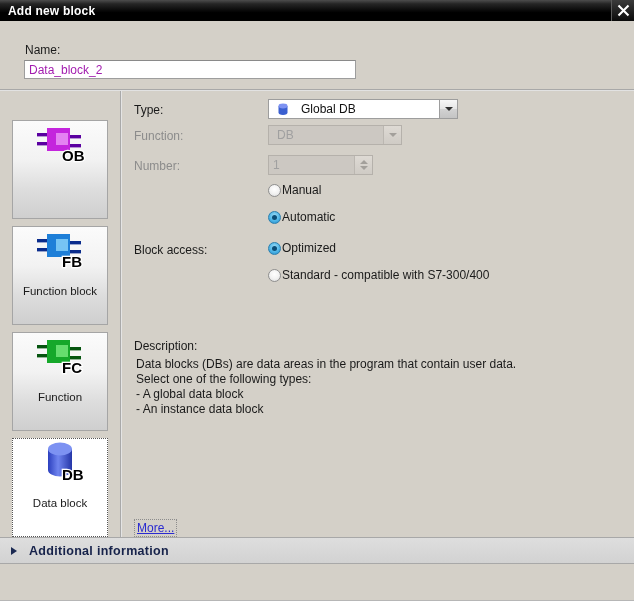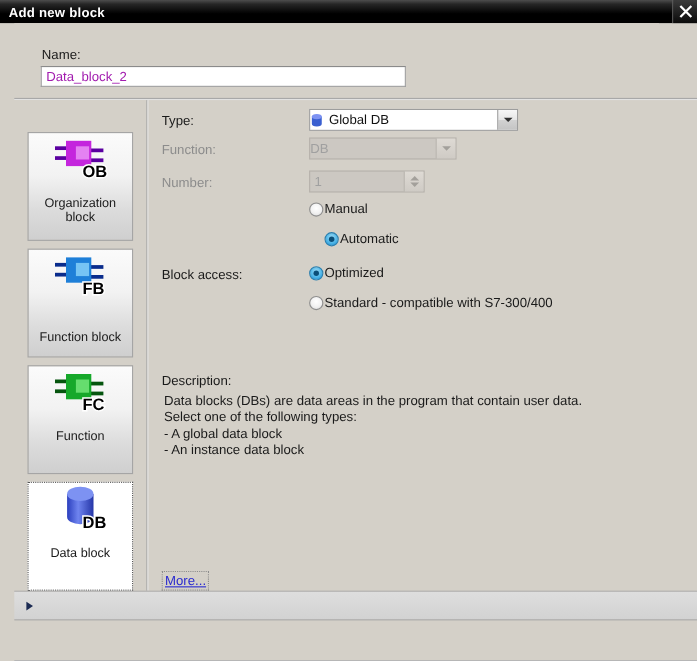--- a/index.html
+++ b/index.html
@@ -51,21 +51,20 @@
   }
   .close-btn svg { display: block; }
 
   
   .dlg-body {
     position: absolute;
     left: 0; top: 21px;
     width: 586px; height: 580px;
     background: #d4d0c8;
     box-sizing: border-box;
-    margin-left: 13px;
   }
 
   
   .name-label {
     position: absolute;
     left: 25px; top: 22px;
     font-size: 12px;
     color: #1a1a1a;
   }
   .name-input {
@@ -144,21 +143,21 @@
   }
   .block-btn .blk-label {
     font-size: 11.5px;
     color: #1a1a1a;
     text-align: center;
     line-height: 13px;
     padding: 0 4px;
   }
 
   #blk-ob { top: 29px; }
-  #blk-fb { top: 135px; gap: 16px; }
+  #blk-fb { top: 135px; }
   #blk-fc { top: 241px; }
   #blk-db { top: 347px; }
 
   
   .panel {
     position: absolute;
     left: 122px; top: 70px;
     width: 512px; height: 446px;
   }
   .field-label {
@@ -175,24 +174,24 @@
     border: 1px solid #9d9d9d;
     box-sizing: border-box;
     display: flex;
     align-items: center;
     cursor: pointer;
   }
   .combo .combo-text {
     flex: 1;
     font-size: 12px;
     color: #101010;
-    padding-left: 0;
-    display: flex;
-    align-items: center;
-    gap: 5px;
+    padding-left: 8px;
+    display: flex;
+    align-items: center;
+    gap: 12px;
     overflow: hidden;
     white-space: nowrap;
   }
   .combo .arrow-btn {
     width: 17px;
     align-self: stretch;
     background: linear-gradient(to bottom, #f7f7f7 0%, #e6e6e6 48%, #d2d2d2 52%, #c4c4c4 100%);
     border-left: 1px solid #9d9d9d;
     display: flex;
     align-items: center;
@@ -435,22 +434,20 @@
           <svg width="58" height="44" viewBox="0 0 58 44">
             <rect x="6" y="12" width="12" height="3.4" fill="#5a00a0"></rect>
             <rect x="6" y="21" width="12" height="3.4" fill="#5a00a0"></rect>
             <rect x="38" y="14" width="12" height="3.4" fill="#5a00a0"></rect>
             <rect x="38" y="23" width="12" height="3.4" fill="#5a00a0"></rect>
             <rect x="16" y="7" width="23" height="23" fill="#c425dd"></rect>
             <rect x="25" y="12" width="12" height="12" fill="#e482f2"></rect>
             <text x="31" y="40" font-family="Liberation Sans, sans-serif" font-size="15" font-weight="bold" fill="#000000" stroke="#ffffff" stroke-width="2.6" paint-order="stroke">OB</text>
           </svg>
         </div>
-        <div class="blk-label">Organization
-block</div>
       </div>
 
       <div class="block-btn" id="blk-fb">
         <div class="icon-wrap">
           <svg width="58" height="44" viewBox="0 0 58 44">
             <rect x="6" y="12" width="12" height="3.4" fill="#0a2c8c"></rect>
             <rect x="6" y="21" width="12" height="3.4" fill="#0a2c8c"></rect>
             <rect x="38" y="14" width="12" height="3.4" fill="#0a2c8c"></rect>
             <rect x="38" y="23" width="12" height="3.4" fill="#0a2c8c"></rect>
             <rect x="16" y="7" width="23" height="23" fill="#1e7fd8"></rect>
@@ -528,21 +525,21 @@
         <div class="sp-btns">
           <span class="tri-up-s"></span>
           <span class="tri-down-s"></span>
         </div>
       </div>
 
       <div class="radio-row" style="left:146px; top:92px;">
         <span class="radio"></span>
         <span class="radio-label">Manual</span>
       </div>
-      <div class="radio-row" style="left:160px; top:119px;text-align:right;">
+      <div class="radio-row" style="left:146px; top:119px;text-align:right;">
         <span class="radio on"></span>
         <span class="radio-label">Automatic</span>
       </div>
 
       <div class="field-label" style="left:12px; top:152px;">Block access:</div>
       <div class="radio-row" style="left:146px; top:150px;">
         <span class="radio on"></span>
         <span class="radio-label">Optimized</span>
       </div>
       <div class="radio-row" style="left:146px; top:177px;">
@@ -554,19 +551,20 @@
       <div class="desc-body">Data blocks (DBs) are data areas in the program that contain user data.
 Select one of the following types:
 - A global data block
 - An instance data block</div>
       <div class="more-link">More...</div>
     </div>
 
     <div class="addinfo-sep-top"></div>
     <div class="addinfo">
       <span class="tri-right"></span>
+      <span class="addinfo-label">Additional  information</span>
     </div>
     <div class="addinfo-sep-bot"></div>
 
 
     <div class="bottom-edge"></div>
   </div>
 </div>
 
 </body></html>

